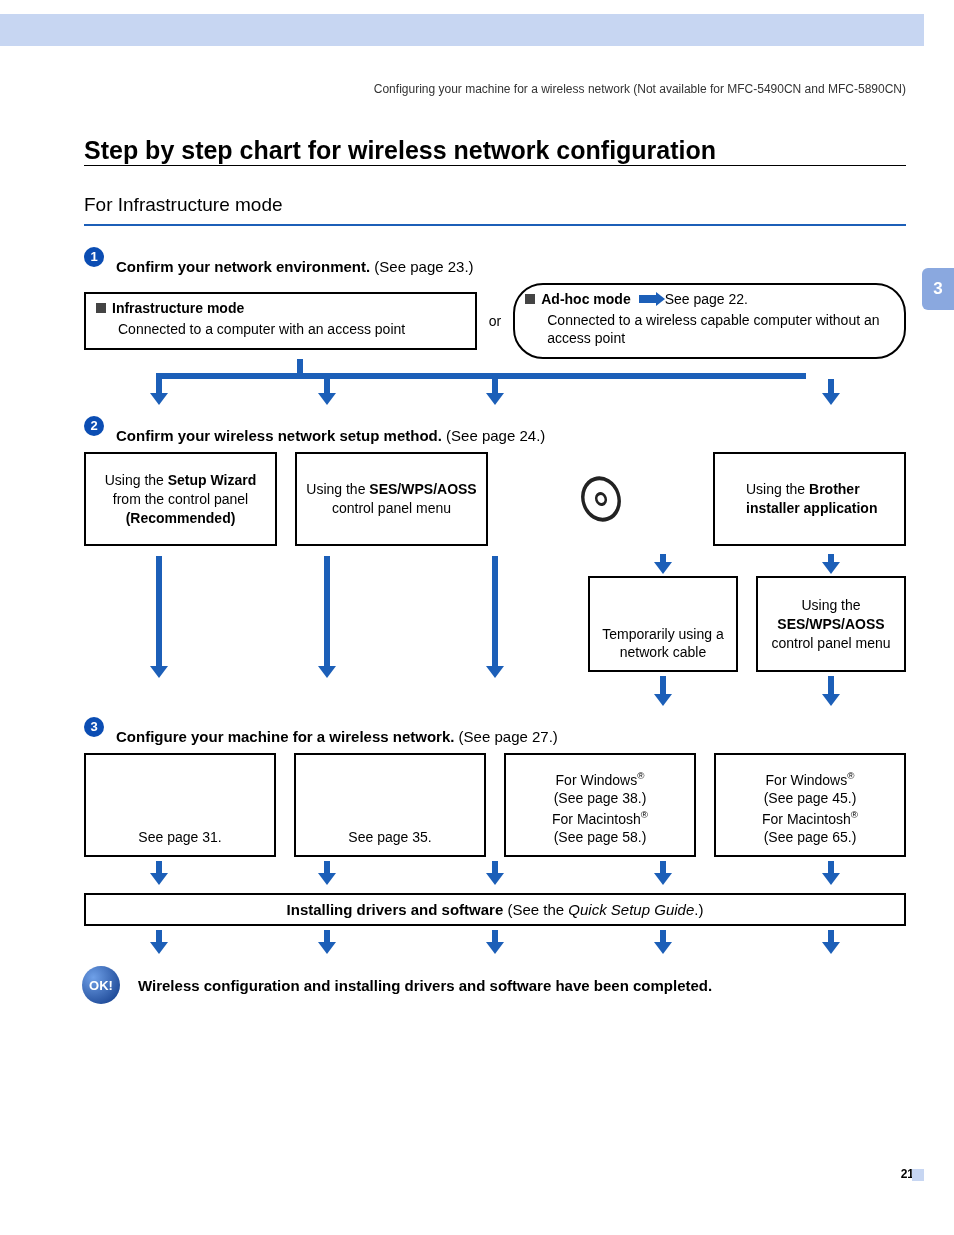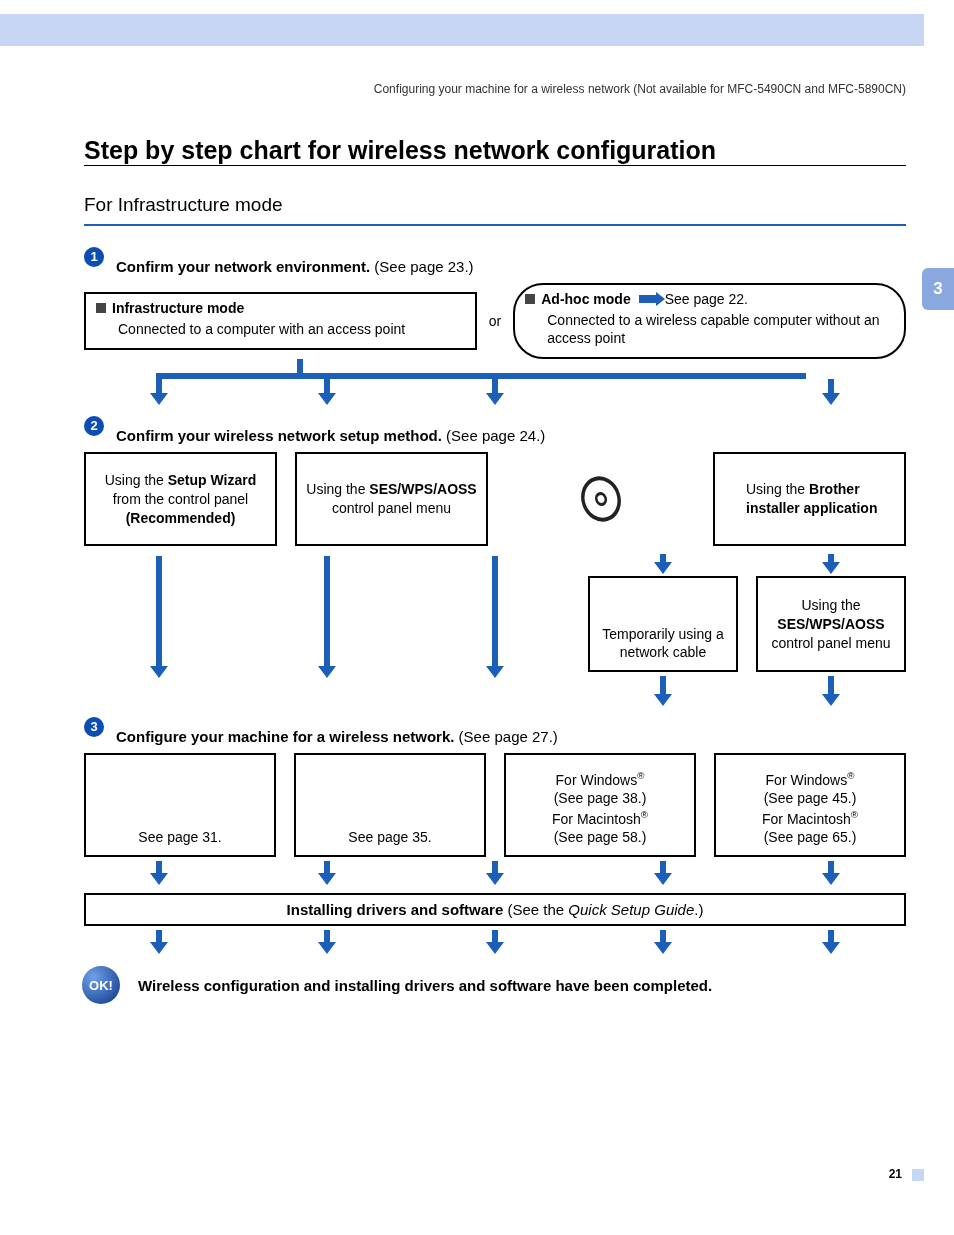--- a/index.html
+++ b/index.html
@@ -170,21 +170,21 @@
     font-size: 13px;
     font-weight: bold;
     display: flex; align-items: center; justify-content: center;
     flex-shrink: 0;
     margin-left: -2px;
   }
   .ok-text { font-size: 15px; font-weight: bold; }
   .pagenum {
     position: absolute;
     bottom: 54px;
-    right: 52px;
+    right: 40px;
     font-size: 12px;
     font-weight: bold;
   }
   .pagenum-bar {
     position: absolute;
     bottom: 54px;
     right: 30px;
     width: 12px;
     height: 12px;
     background: #c7d6f2;

